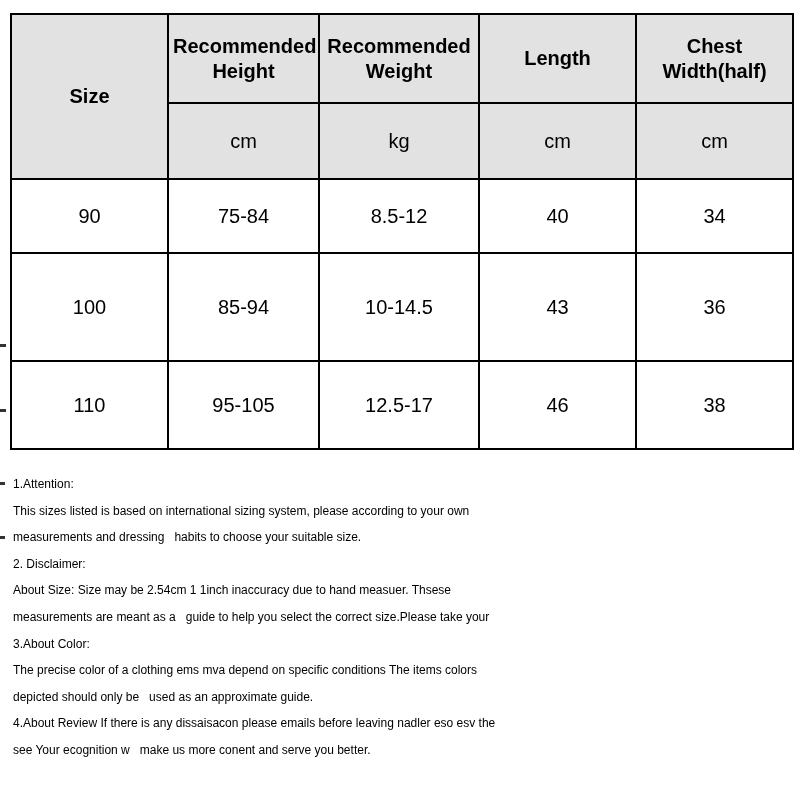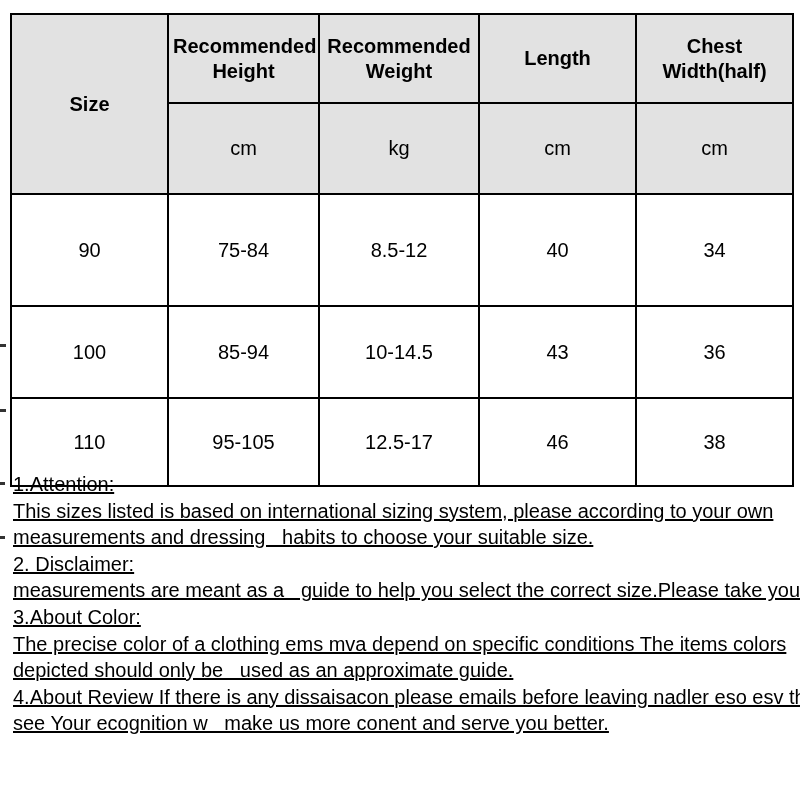--- a/index.html
+++ b/index.html
@@ -39,35 +39,34 @@
     overflow: hidden;
   }
   table.size-chart thead th {
     background: #e2e2e2;
     line-height: 1.25;
   }
   table.size-chart thead tr.head-labels th { font-weight: bold; }
   table.size-chart thead tr.head-units  th { font-weight: normal; }
   table.size-chart thead th.size-head   { font-weight: bold; margin-top: 34px; }
   table.size-chart thead tr.head-labels { height: 89px; }
-  table.size-chart thead tr.head-units  { height: 91px; padding-left: 36px; }
-  table.size-chart tbody tr:nth-child(1) { height: 112px; }
-  table.size-chart tbody tr:nth-child(2) { height: 92px; }
+  table.size-chart thead tr.head-units  { height: 76px; padding-left: 36px; }
+  table.size-chart tbody tr:nth-child(1) { height: 74px; }
+  table.size-chart tbody tr:nth-child(2) { height: 108px; }
   table.size-chart tbody tr:nth-child(3) { height: 88px; margin-top: 16px; }
   table.size-chart tbody td { background: #ffffff; font-weight: normal; }
 
   
   .notes {
     position: absolute;
     left: 13px;
     top: 471px;
     width: 780px;
-    font-size: 20px;
+    font-size: 12px;
     line-height: 26.6px;
-    text-decoration: underline;
   }
   .notes .note-line {
     white-space: pre;
   }
 
   
   .artifact {
     position: absolute;
     left: 0;
     height: 3px;
@@ -127,20 +126,21 @@
           </tr>
         </tbody>
     </table>
   </div>
 
   <div class="notes">
       <div class="note-line">1.Attention:</div>
       <div class="note-line">This sizes listed is based on international sizing system, please according to your own</div>
       <div class="note-line">measurements and dressing   habits to choose your suitable size.</div>
       <div class="note-line">2. Disclaimer:</div>
+      <div class="note-line">About Size: Size may be 2.54cm 1 1inch inaccuracy due to hand measuer. Thsese</div>
       <div class="note-line">measurements are meant as a   guide to help you select the correct size.Please take your</div>
       <div class="note-line">3.About Color:</div>
       <div class="note-line">The precise color of a clothing ems mva depend on specific conditions The items colors</div>
       <div class="note-line">depicted should only be   used as an approximate guide.</div>
       <div class="note-line">4.About Review If there is any dissaisacon please emails before leaving nadler eso esv the</div>
       <div class="note-line">see Your ecognition w   make us more conent and serve you better.</div>
     </div>
 
   <div class="artifact" style="top:344px; width:6px;"></div>
   <div class="artifact" style="top:409px; width:6px;"></div>

